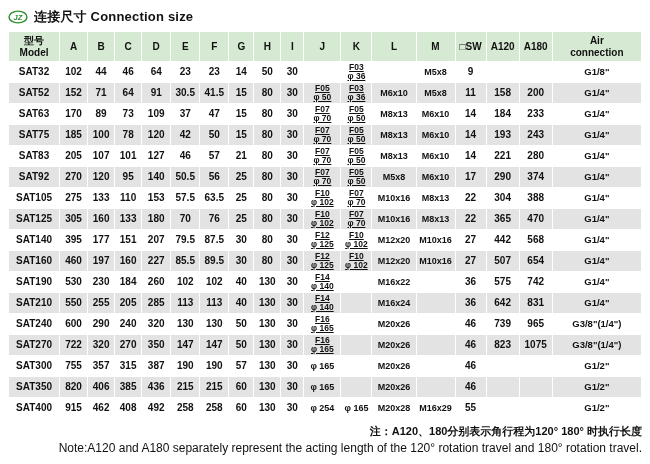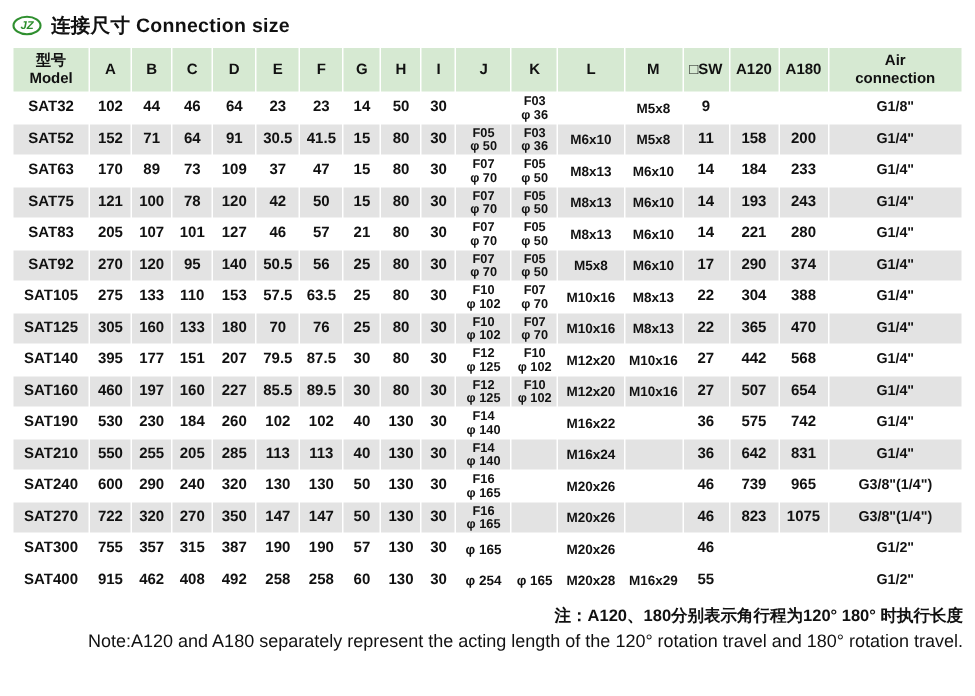--- a/index.html
+++ b/index.html
@@ -12,21 +12,21 @@
   body{margin:0;background:#fff;color:var(--ink);font-family:"Liberation Sans",sans-serif;}
   .page{width:650px;height:464px;padding:5px 8px 4px 8px;background:#fff;overflow:hidden;}
   .title-bar{display:flex;align-items:center;gap:6px;height:24px;margin-bottom:2px;}
   .logo{display:inline-flex;align-items:center;}
   .page-title{font-size:13px;font-weight:bold;margin:0;letter-spacing:.2px;}
   table{border-collapse:separate;border-spacing:1px;table-layout:fixed;width:634px;background:#fff;}
   th,td{text-align:center;vertical-align:middle;padding:0;font-weight:bold;font-size:10px;line-height:1.12;white-space:pre-line;overflow:hidden;}
   thead th{background:var(--green);height:29px;}
   tbody td{height:20px;background:#fff;}
   tr.stripe td{background:var(--stripe);}
-  td.twoline{font-size:8.5px;line-height:1.05;}
+  td.twoline{font-size:8.5px;line-height:1.05;text-decoration:underline;}
   td.phi{font-size:9px;}
   td.col-L,td.col-M{font-size:9px;text-align:center;}
   td.col-Air{font-size:9.5px;}
   .notes{margin-top:5px;text-align:right;}
   .note-zh{margin:0 0 2px 0;font-size:11px;font-weight:bold;}
   .note-en{margin:0;font-size:12px;font-weight:normal;}
 </style>
 </head>
 <body>
 
@@ -148,21 +148,21 @@
 φ 50</td>
           <td class="col-L">M8x13</td>
           <td class="col-M">M6x10</td>
           <td class="col-SW">14</td>
           <td class="col-A120">184</td>
           <td class="col-A180">233</td>
           <td class="col-Air">G1/4"</td>
         </tr>
         <tr class="stripe">
           <td>SAT75</td>
-          <td class="col-A">121</td>
+          <td class="col-A">185</td>
           <td class="col-B">100</td>
           <td class="col-C">78</td>
           <td class="col-D">120</td>
           <td class="col-E">42</td>
           <td class="col-F">50</td>
           <td class="col-G">15</td>
           <td class="col-H">80</td>
           <td class="col-I">30</td>
           <td class="twoline col-J">F07
 φ 70</td>
@@ -404,20 +404,40 @@
           <td class="col-I">30</td>
           <td class="phi col-J">φ 165</td>
           <td class="col-K"></td>
           <td class="col-L">M20x26</td>
           <td class="col-M"></td>
           <td class="col-SW">46</td>
           <td class="col-A120"></td>
           <td class="col-A180"></td>
           <td class="col-Air">G1/2"</td>
         </tr>
+        <tr class="stripe">
+          <td>SAT350</td>
+          <td class="col-A">820</td>
+          <td class="col-B">406</td>
+          <td class="col-C">385</td>
+          <td class="col-D">436</td>
+          <td class="col-E">215</td>
+          <td class="col-F">215</td>
+          <td class="col-G">60</td>
+          <td class="col-H">130</td>
+          <td class="col-I">30</td>
+          <td class="phi col-J">φ 165</td>
+          <td class="col-K"></td>
+          <td class="col-L">M20x26</td>
+          <td class="col-M"></td>
+          <td class="col-SW">46</td>
+          <td class="col-A120"></td>
+          <td class="col-A180"></td>
+          <td class="col-Air">G1/2"</td>
+        </tr>
         <tr>
           <td>SAT400</td>
           <td class="col-A">915</td>
           <td class="col-B">462</td>
           <td class="col-C">408</td>
           <td class="col-D">492</td>
           <td class="col-E">258</td>
           <td class="col-F">258</td>
           <td class="col-G">60</td>
           <td class="col-H">130</td>

